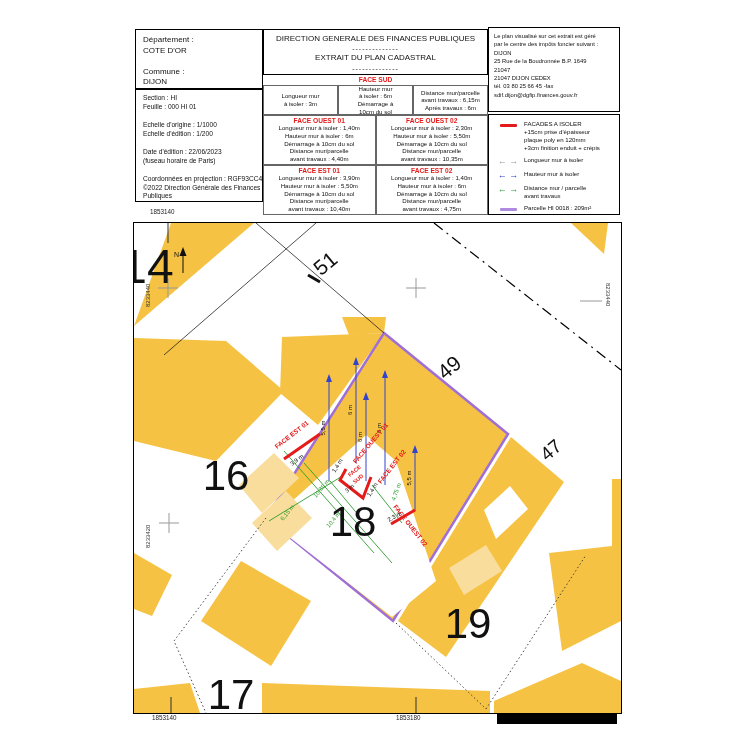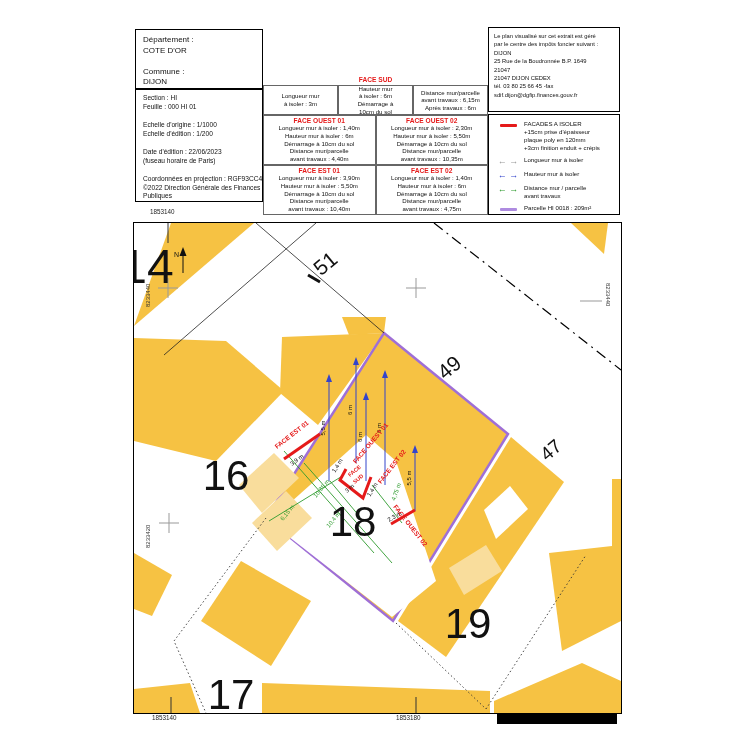--- a/index.html
+++ b/index.html
@@ -50,20 +50,26 @@
 Echelle d'origine : 1/1000
 Echelle d'édition : 1/200
 
 Date d'édition : 22/06/2023
 (fuseau horaire de Paris)
 
 Coordonnées en projection : RGF93CC47
 ©2022 Direction Générale des Finances
 Publiques</div>
 
+  <div class="box titlebox">
+    <div>DIRECTION GENERALE DES FINANCES PUBLIQUES</div>
+    <div class="sep">--------------</div>
+    <div>EXTRAIT DU PLAN CADASTRAL</div>
+    <div class="sep">--------------</div>
+  </div>
 
   <div class="facesud" style="position:absolute;">
     <div class="rhead">FACE SUD</div>
     <div class="fsrow">
       <div class="fscell pre">Longueur mur
 à isoler : 3m</div>
       <div class="fscell pre">Hauteur mur
 à isoler : 6m
 Démarrage à
 10cm du sol</div>

